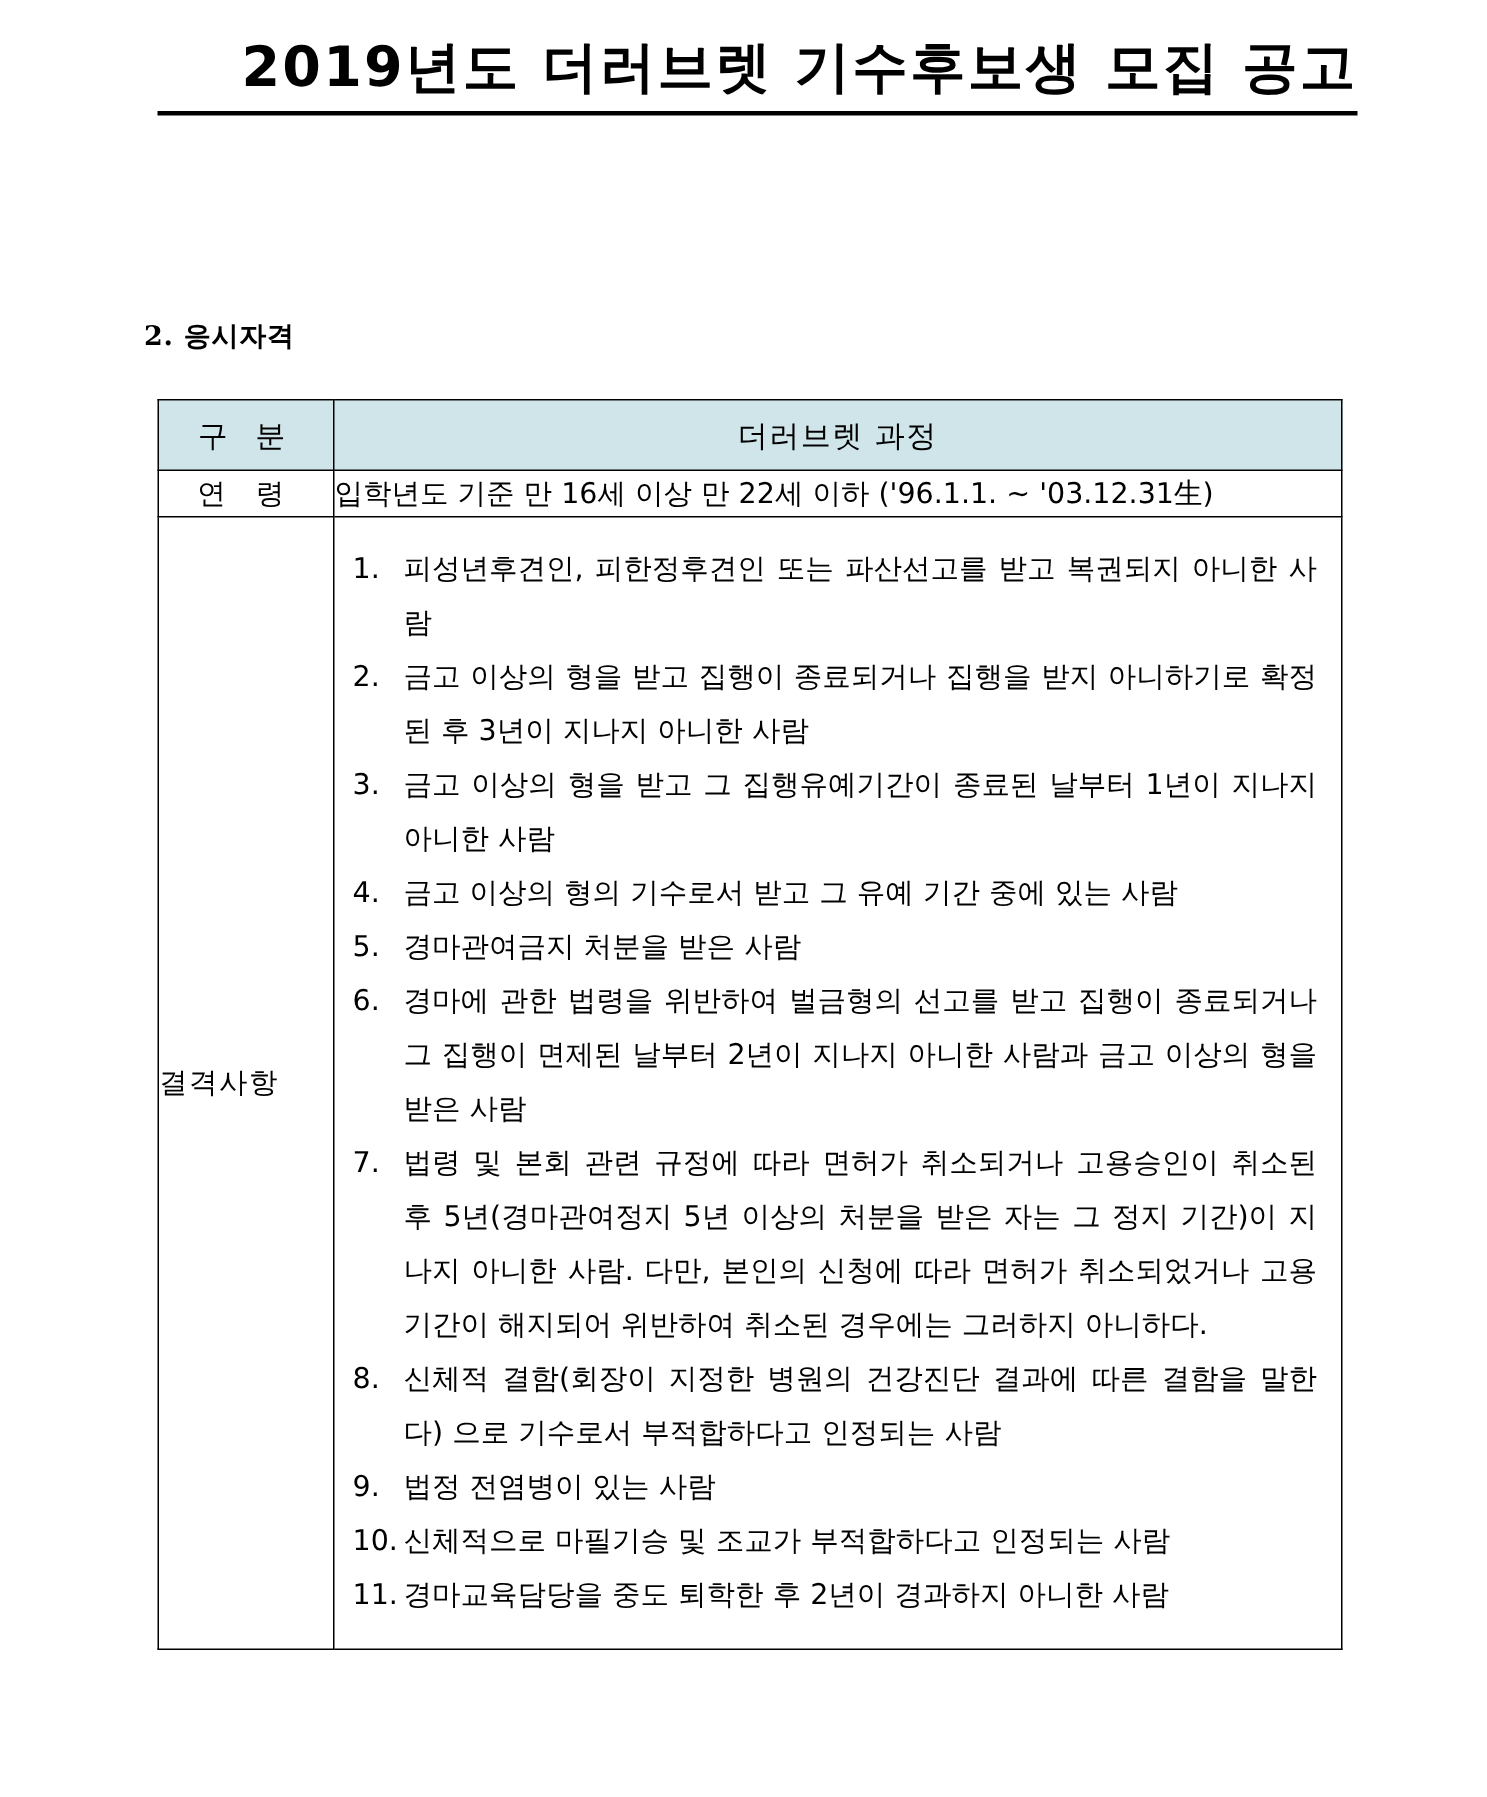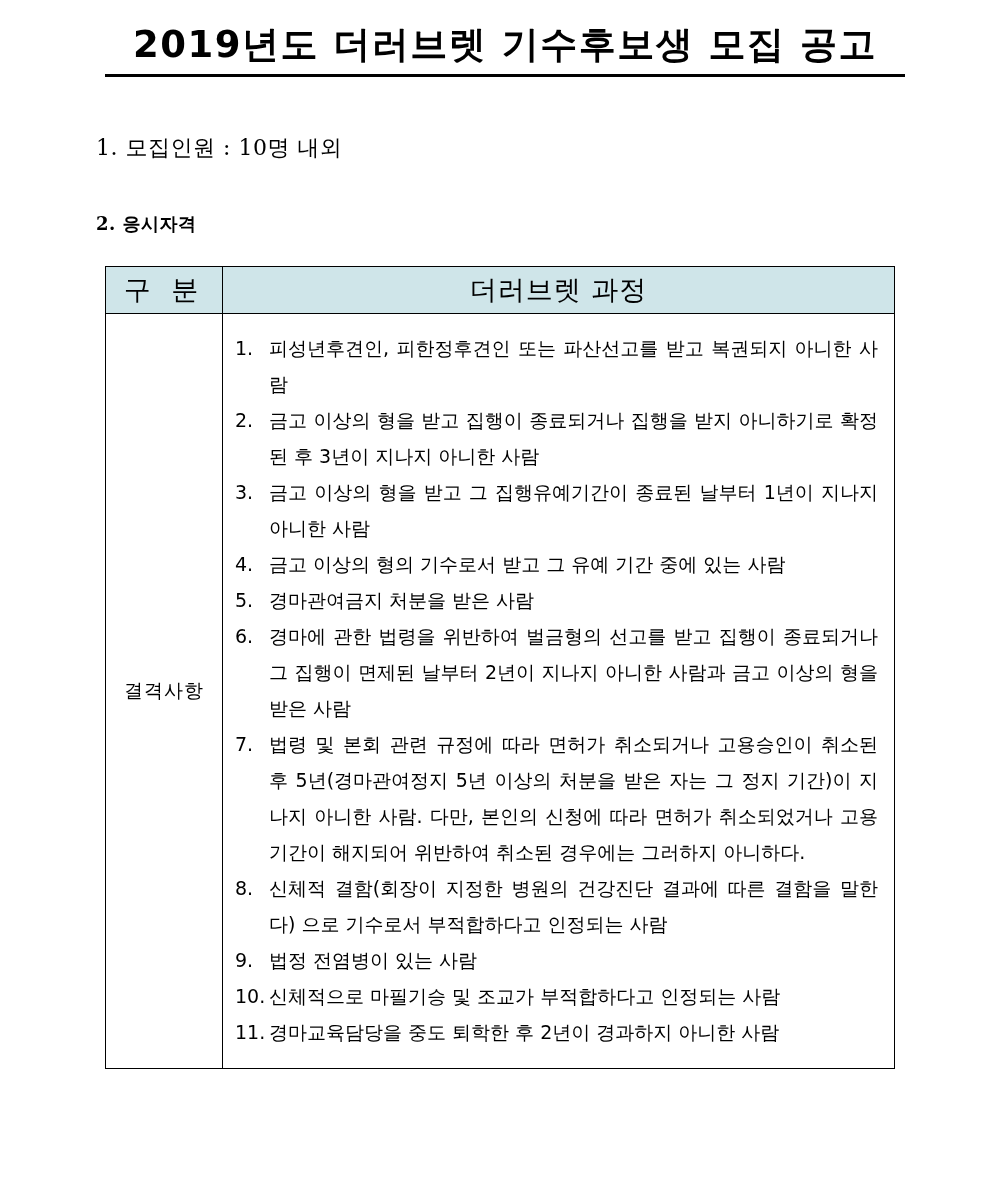--- a/index.html
+++ b/index.html
@@ -23,21 +23,21 @@
     height: 1198px;
     box-sizing: border-box;
   }
 
   
   .doc-title {
     position: absolute;
     left: 105px;
     top: 22px;
     width: 800px;
-    text-align: center;
+    text-align: right;
     font-family: "DejaVu Sans", "Liberation Sans", sans-serif;
     font-size: 37px;
     font-weight: bold;
     letter-spacing: 1.5px;
     line-height: 46px;
     white-space: nowrap;
     padding-bottom: 6px;
     border-bottom: 3px solid #000;
   }
 
@@ -75,21 +75,21 @@
   .qual-table td, .qual-table th {
     border: 1.5px solid #000;
     padding: 0;
     vertical-align: middle;
   }
   .col-label { width: 117px; }
 
   .hdr-cell {
     background: #cfe5e9;
     text-align: center;
-    font-size: 27px;
+    font-size: 20px;
     font-weight: normal;
     letter-spacing: 1px;
     height: 46px;
     font-family: "DejaVu Sans", "Liberation Sans", sans-serif;
   }
   .hdr-label { letter-spacing: 6px; }
 
   .label-cell {
     text-align: center;
     font-size: 19px;
@@ -136,49 +136,51 @@
     width: 30px;
     text-align: left;
     font-size: 19px;
     line-height: 36px;
   }
   ol.dq-list > li:last-child { margin-bottom: 2px; }
 
   .dq-cell { padding: 6px 12px 8px 14px; }
 
   .label-mid {
-    text-align: center;
     font-size: 19px;
     letter-spacing: 1px;
     vertical-align: middle;
   }
 </style>
 </head>
 <body>
 
 <div class="page">
 
   <div class="doc-title">2019년도 더러브렛 기수후보생 모집 공고</div>
 
-  <div class="section-line section-1">1. 모집인원 : 10명 내외</div>
 
   <div class="section-line section-2">2. 응시자격</div>
 
   <table class="qual-table">
     <colgroup>
       <col class="col-label">
       <col>
     </colgroup>
     <thead>
       <tr>
         <th class="hdr-cell hdr-label">구 분</th>
         <th class="hdr-cell">더러브렛 과정</th>
       </tr>
     </thead>
     <tbody>
+      <tr>
+        <td class="label-cell label-spaced">연 령</td>
+        <td class="body-cell">입학년도 기준 만 16세 이상 만 22세 이하 ('96.1.1. ~ '03.12.31生)</td>
+      </tr>
       <tr>
         <td class="label-mid">결격사항</td>
         <td class="dq-cell">
           <ol class="dq-list">
               <li>피성년후견인, 피한정후견인 또는 파산선고를 받고 복권되지 아니한 사람</li>
               <li>금고 이상의 형을 받고 집행이 종료되거나 집행을 받지 아니하기로 확정된 후 3년이 지나지 아니한 사람</li>
               <li>금고 이상의 형을 받고 그 집행유예기간이 종료된 날부터 1년이 지나지 아니한 사람</li>
               <li>금고 이상의 형의 기수로서 받고 그 유예 기간 중에 있는 사람</li>
               <li>경마관여금지 처분을 받은 사람</li>
               <li>경마에 관한 법령을 위반하여 벌금형의 선고를 받고 집행이 종료되거나 그 집행이 면제된 날부터 2년이 지나지 아니한 사람과 금고 이상의 형을 받은 사람</li>

